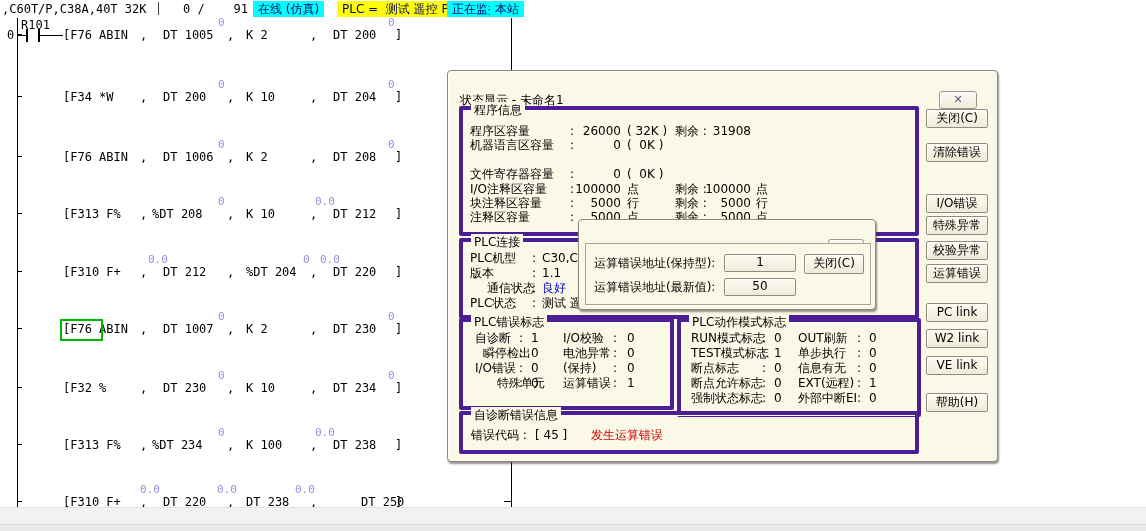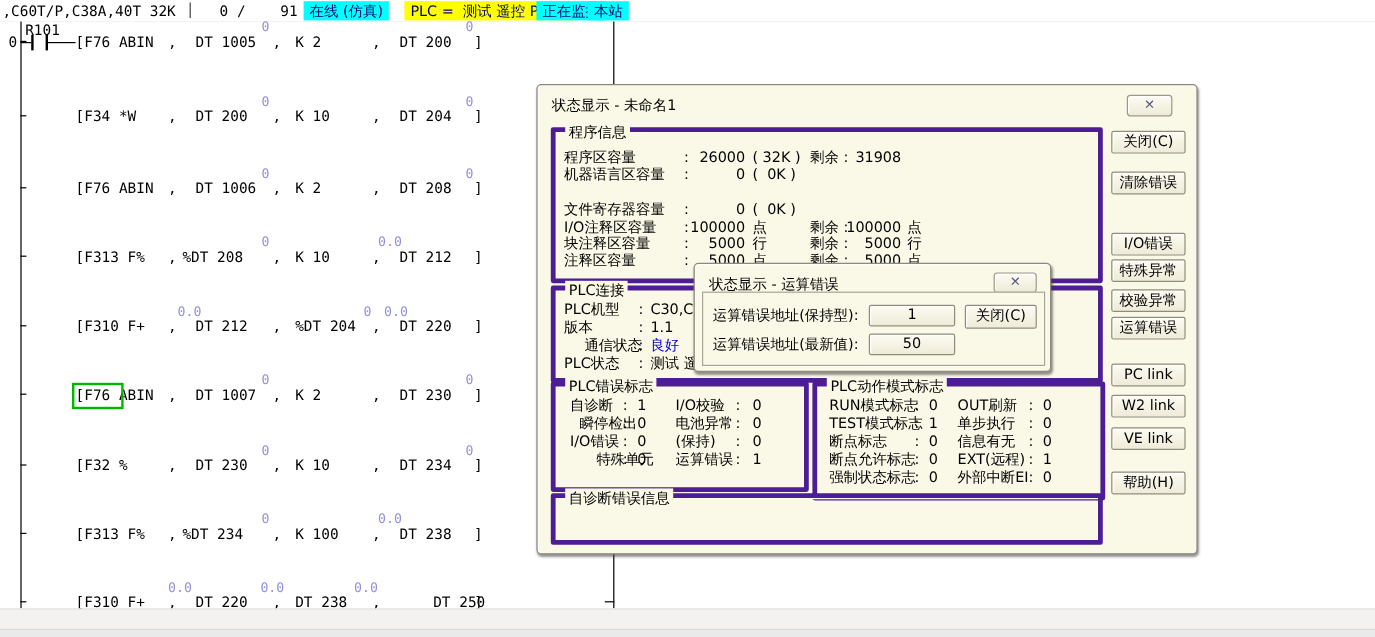--- a/index.html
+++ b/index.html
@@ -35,21 +35,21 @@
 
   
   .strip1{position:absolute;top:507px;left:0;right:0;height:17px;background:#f4f2f1;
           border-top:1px solid #e3e0df;}
   .strip2{position:absolute;top:524px;left:0;right:0;height:7px;background:#eaeaea;
           border-top:1px solid #d9d9d9;}
 
   
   .dlg{position:absolute;background:var(--dialog-bg);border:1px solid #8b887c;border-radius:4px;
        box-shadow:inset 1px 1px 0 #fffef8, 1px 2px 2px rgba(60,60,60,.55);}
-  .dlg-titlebar{position:absolute;left:0;top:4px;right:0;height:21px;}
+  .dlg-titlebar{position:absolute;left:0;top:16px;right:0;height:21px;}
   .dlg-title{position:absolute;left:12px;top:5px;}
   .dlg-close{position:absolute;border:1px solid #9a978c;border-radius:3px;text-align:center;
              background:linear-gradient(#fdfbf2,#eeebd8);color:#5a5a82;font-weight:bold;
              font-size:11px;box-shadow:inset 1px 1px 0 #fff;}
   .grp{position:absolute;border:4px solid #4c1d95;border-radius:2px;
        box-shadow:inset 1px 1px 0 #fffef6;}
   .grp-legend{position:absolute;top:-8px;left:8px;background:var(--dialog-bg);padding:0 3px;}
   .row-abs span{position:absolute;white-space:pre;line-height:13px;}
   .numbox{text-align:right;display:inline-block;}
   .btn{position:absolute;background:linear-gradient(#fdfbf2,#eeebd8);border:1px solid #8f8c7f;
@@ -373,20 +373,25 @@
             <span style="left: 93px; position: absolute; white-space: pre;">0</span>
             <span style="left: 117px; position: absolute; white-space: pre;">外部中断EI</span>
             <span style="left: 176px; position: absolute; white-space: pre;">:</span>
             <span style="left: 188px; position: absolute; white-space: pre;">0</span>
           </div>
         </div>
     </div>
 
     <div class="grp" style="left:11px;top:340px;width:452px;height:35px">
       <span class="grp-legend">自诊断错误信息</span>
+      <div class="row-abs" style="position:absolute;left:0;top:14px;width:452px;height:13px">
+        <span style="left:8px">错误代码 :</span>
+        <span style="left:72px">[ 45 ]</span>
+        <span style="left:128px" class="red">发生运算错误</span>
+      </div>
     </div>
 
     <div id="btns">
         <div class="btn" style="left: 478px; top: 38px; width: 60px; height: 17px;">关闭(C)</div>
         <div class="btn" style="left: 478px; top: 72px; width: 60px; height: 17px;">清除错误</div>
         <div class="btn" style="left: 478px; top: 123px; width: 60px; height: 17px;">I/O错误</div>
         <div class="btn" style="left: 478px; top: 145px; width: 60px; height: 17px;">特殊异常</div>
         <div class="btn" style="left: 478px; top: 170px; width: 60px; height: 17px;">校验异常</div>
         <div class="btn" style="left: 478px; top: 193px; width: 60px; height: 17px;">运算错误</div>
         <div class="btn" style="left: 478px; top: 232px; width: 60px; height: 17px;">PC link</div>

